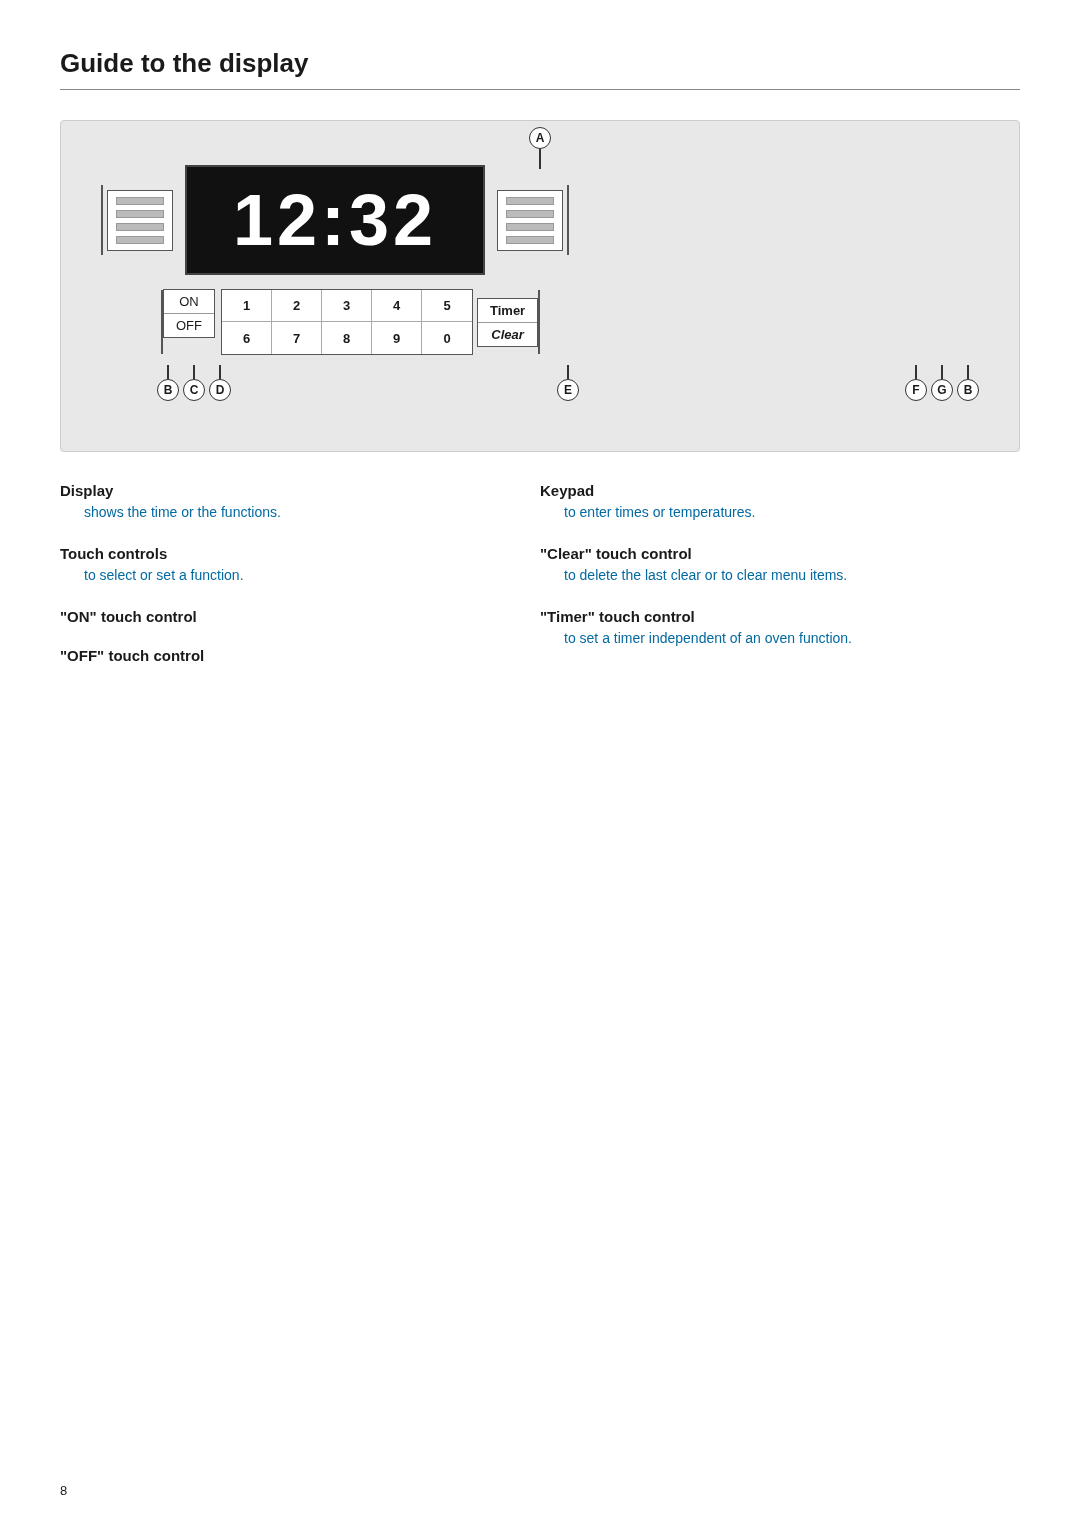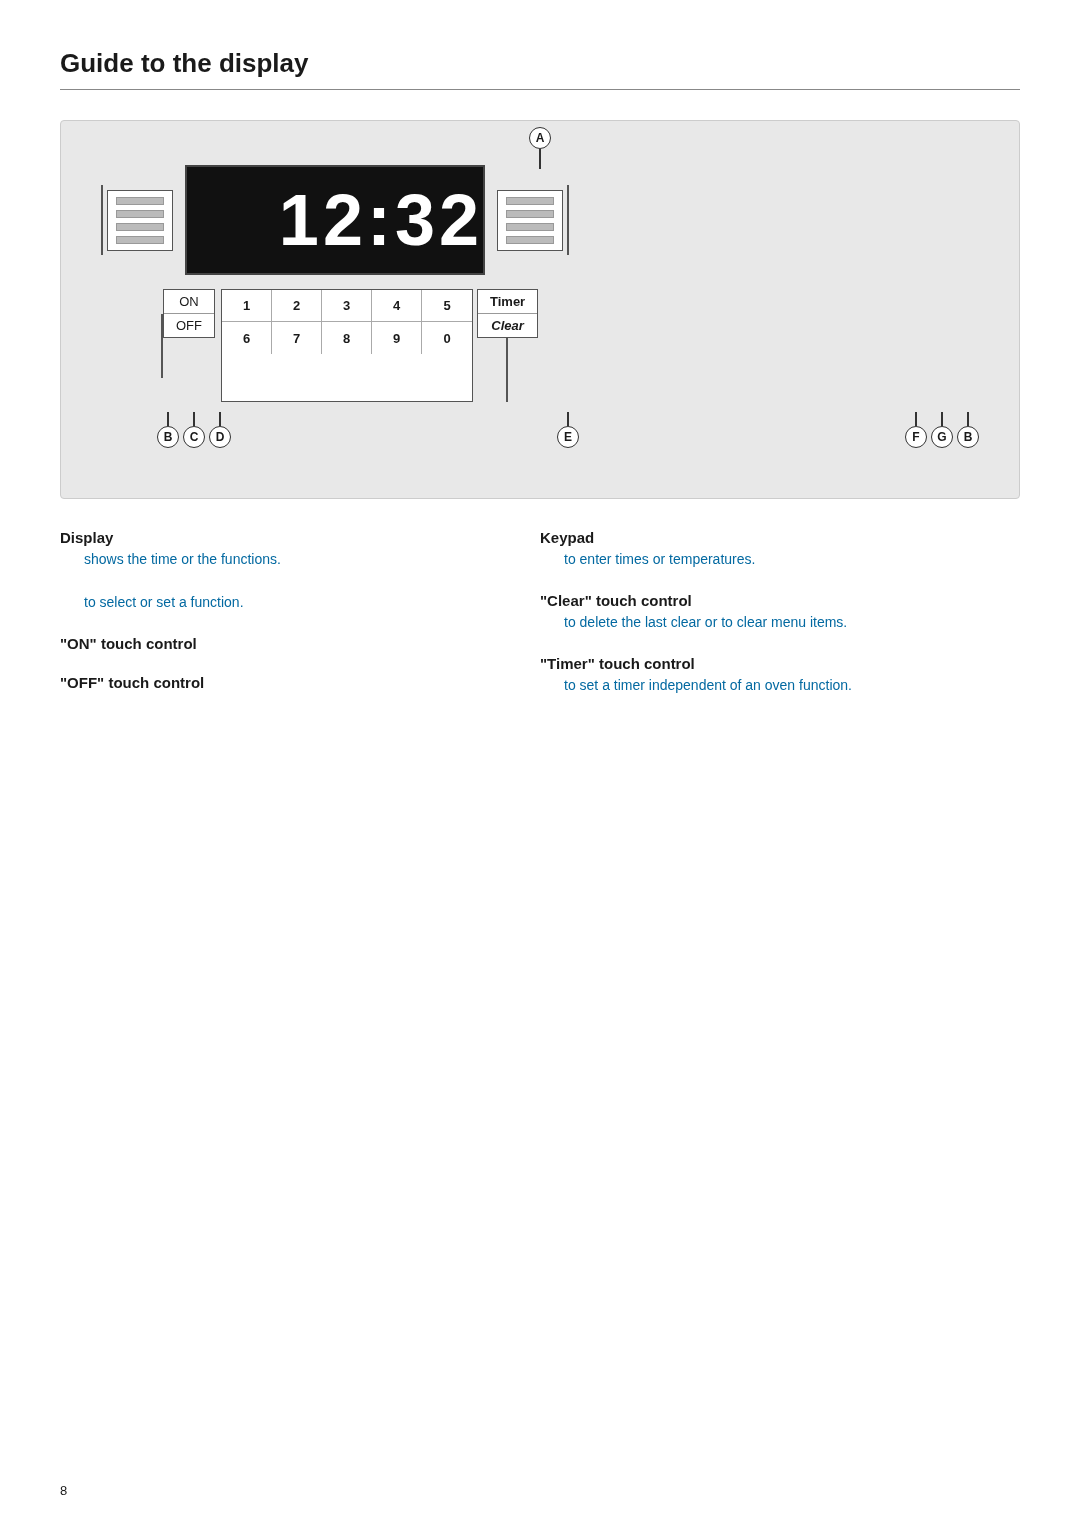--- a/index.html
+++ b/index.html
@@ -95,21 +95,21 @@
     }
 
     
     .display-screen {
       background: #111;
       color: white;
       font-size: 72px;
       font-weight: bold;
       display: flex;
       align-items: center;
-      justify-content: flex-end;
+      justify-content: center;
       width: 300px;
       min-height: 110px;
       border: 2px solid #444;
       letter-spacing: 4px;
       flex-shrink: 0;
     }
 
     
     .right-panel {
       display: flex;
@@ -313,21 +313,21 @@
       </div>
       <div class="keypad-row">
         <div class="keypad-cell">6</div>
         <div class="keypad-cell">7</div>
         <div class="keypad-cell">8</div>
         <div class="keypad-cell">9</div>
         <div class="keypad-cell">0</div>
       </div>
     </div>
 
-    <div style="display:flex; align-items:center;flex-direction:column;">
+    <div style="display:flex; align-items:center;">
       <div class="timer-clear-group" style="margin-left:2px;">
         <div class="tc-btn">Timer</div>
         <div class="tc-btn">Clear</div>
       </div>
       <div style="width:2px; height:64px; background:#555; margin-left:0px; align-self:center;"></div>
     </div>
   </div>
 
   <div style="display:flex; align-items:flex-end; margin-top:10px; gap:0; padding-left:56px;">
 
@@ -374,20 +374,21 @@
 </div>
 
 <div class="content-section">
 
   <div class="content-col">
     <div class="content-item">
       <div class="item-title">Display</div>
       <div class="item-desc">shows the time or the functions.</div>
     </div>
     <div class="content-item">
+      <div class="item-title">Touch controls</div>
       <div class="item-desc">to select or set a function.</div>
     </div>
     <div class="content-item">
       <div class="item-title">"ON" touch control</div>
     </div>
     <div class="content-item">
       <div class="item-title">"OFF" touch control</div>
     </div>
   </div>
 

